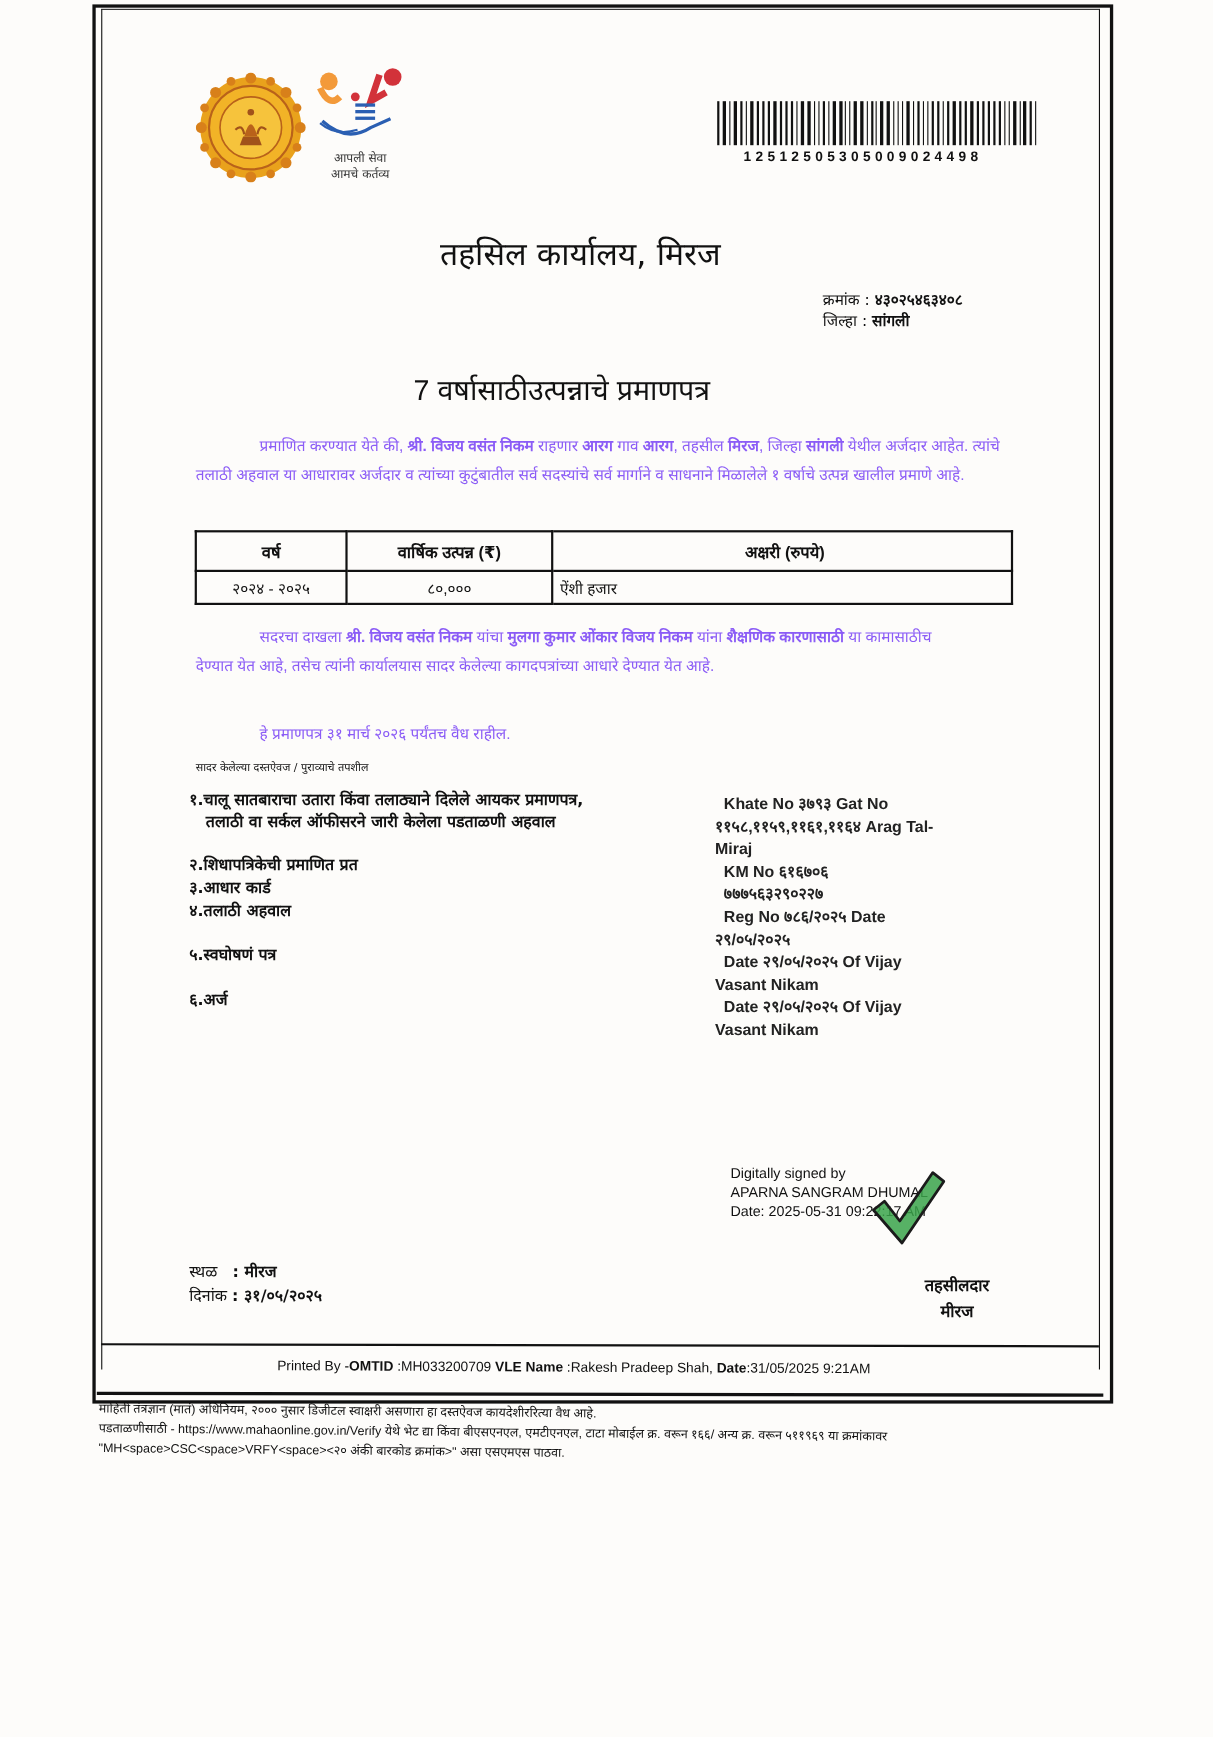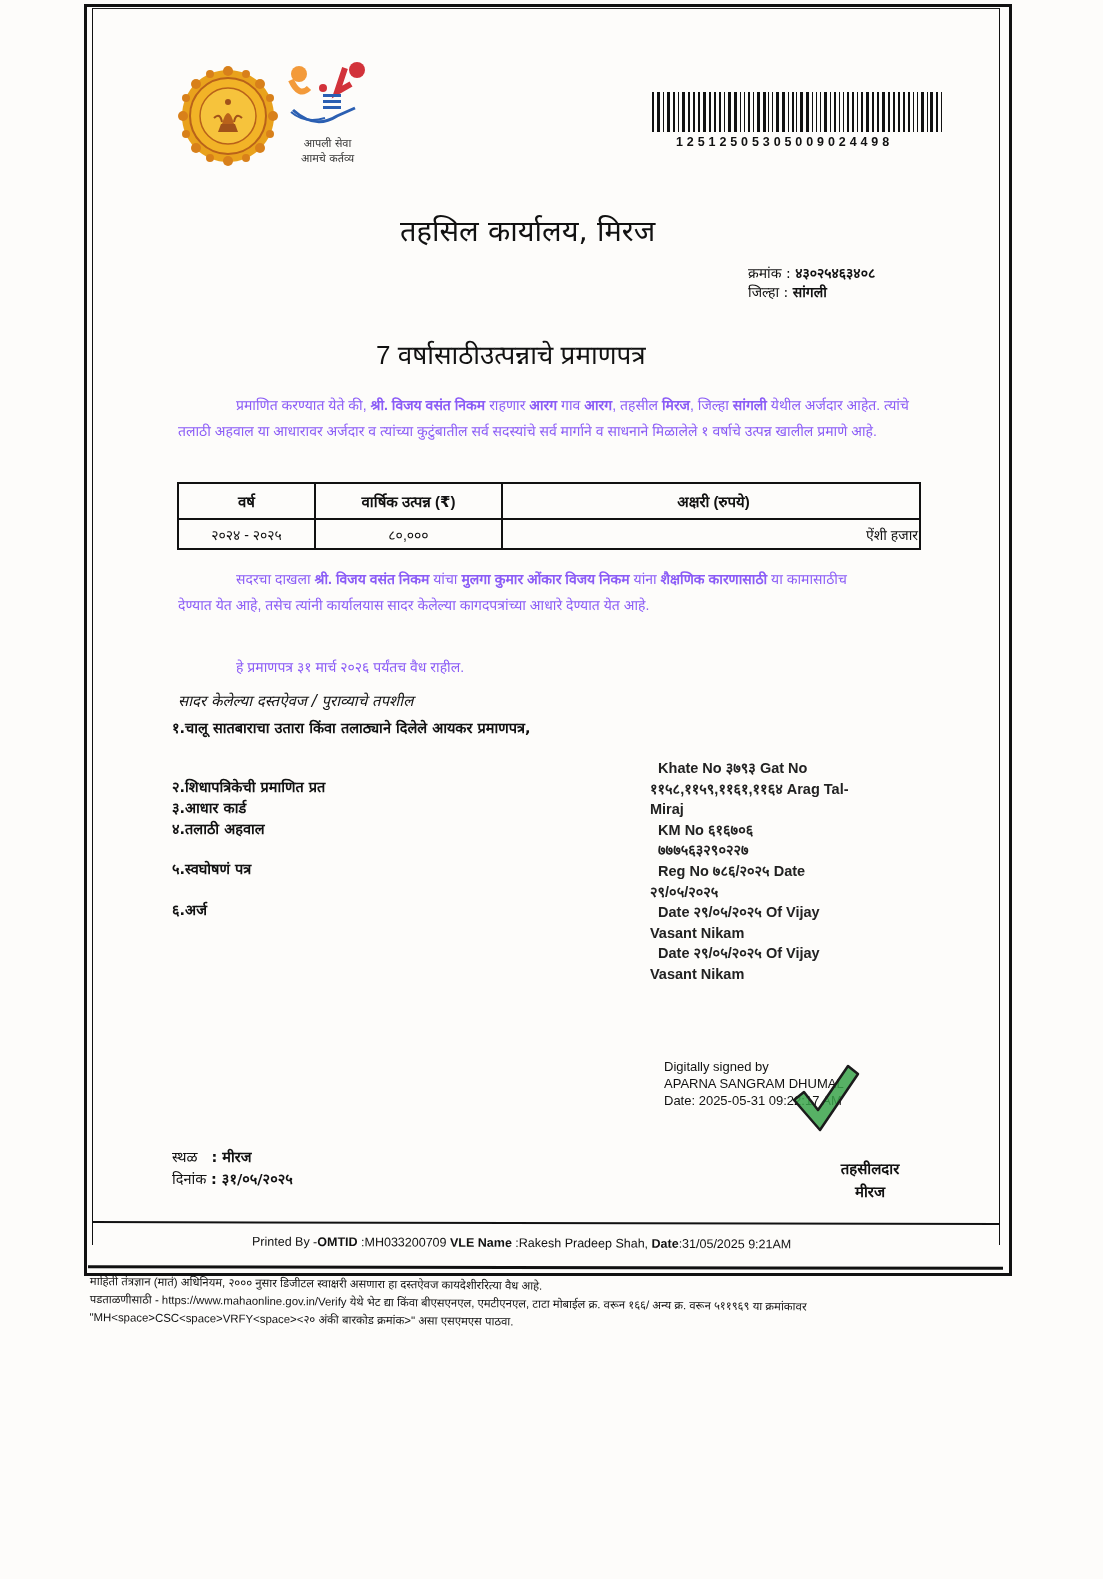--- a/index.html
+++ b/index.html
@@ -38,27 +38,27 @@
   .p3 { left:236px; top:654px; }
   .bold { font-weight:bold; }
 
   table.income { position:absolute; left:177px; top:482px; width:744px; border-collapse:collapse;
     font-family:"Liberation Sans","DejaVu Sans",sans-serif; font-size:14px; }
   table.income th, table.income td { border:2px solid #111; }
   table.income th { height:32px; font-weight:bold; font-size:15px; }
   table.income td { height:26px; }
   .c1 { width:133px; text-align:center; }
   .c2 { width:183px; text-align:center; }
-  .c3 { text-align:right; padding-left:6px; }
+  .c3 { text-align:left; padding-left:6px; }
   table.income th.c3 { text-align:center; }
 
-  .docs-head { left:178px; top:690px; font-size:15px; font-style:italic; }
+  .docs-head { left:178px; top:690px; font-size:10px; }
   .doc-list { left:172px; top:718px; width:470px; font-size:14.5px; font-weight:bold; line-height:20px; }
   .doc-item { position:absolute; left:0; white-space:nowrap; }
-  .doc-detail { left:650px; top:721px; width:265px; font-family:"Liberation Sans",sans-serif; font-size:14.5px; font-weight:bold; color:#222; line-height:20.6px;margin-top:37px; }
+  .doc-detail { left:650px; top:721px; width:265px; font-family:"Liberation Sans",sans-serif; font-size:14.5px; font-weight:bold; color:#222; line-height:20.6px; }
   .doc-detail div { white-space:pre; }
 
   .sig { left:664px; top:1058px; font-family:"Liberation Sans",sans-serif; font-size:13px; line-height:17px; color:#111; }
   .check { left:790px; top:1062px; width:70px; height:72px; }
 
   .place { left:172px; top:1146px; font-size:14.5px; line-height:22px; }
   .place .v { font-weight:bold; }
   .tehsildar { left:820px; top:1158px; width:100px; text-align:center; font-size:15px; font-weight:bold; line-height:23px; }
 
   .printed { left:252px; top:1236px; font-family:"Liberation Sans",sans-serif; font-size:12.5px; transform:rotate(0.3deg); }
@@ -278,20 +278,21 @@
 
 <div class="abs para p2"><span>सदरचा दाखला </span><span class="bold">श्री. विजय वसंत निकम</span><span> यांचा </span><span class="bold">मुलगा कुमार ओंकार विजय निकम</span><span> यांना </span><span class="bold">शैक्षणिक कारणासाठी</span><span> या कामासाठीच देण्यात येत आहे, तसेच त्यांनी कार्यालयास सादर केलेल्या कागदपत्रांच्या आधारे देण्यात येत आहे.</span></div>
 
 <div class="abs para p3">हे प्रमाणपत्र ३१ मार्च २०२६ पर्यंतच वैध राहील.</div>
 
 <div class="abs docs-head">सादर केलेल्या दस्तऐवज / पुराव्याचे तपशील</div>
 
 <div class="abs doc-list">
   <div class="doc-item" style="top:0px">
     <div>१.चालू सातबाराचा उतारा किंवा तलाठ्याने दिलेले आयकर प्रमाणपत्र,</div>
+    <div style="white-space:pre">   तलाठी वा सर्कल ऑफीसरने जारी केलेला पडताळणी अहवाल</div>
   </div>
   <div class="doc-item" style="top:59px">२.शिधापत्रिकेची प्रमाणित प्रत</div>
   <div class="doc-item" style="top:80px">३.आधार कार्ड</div>
   <div class="doc-item" style="top:101px">४.तलाठी अहवाल</div>
   <div class="doc-item" style="top:141px">५.स्वघोषणं पत्र</div>
   <div class="doc-item" style="top:182px">६.अर्ज</div>
 </div>
 
 <div class="abs doc-detail">
   <div>  Khate No ३७९३ Gat No</div>

